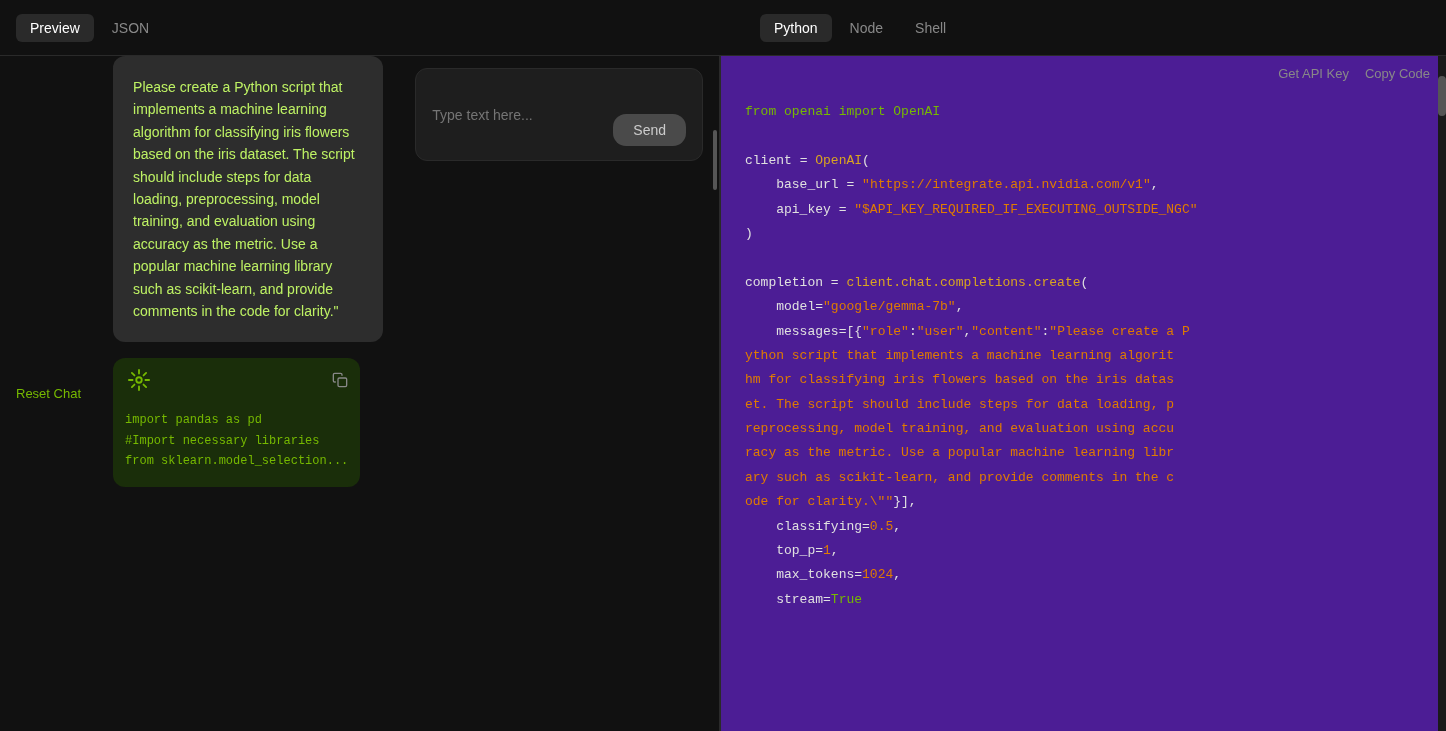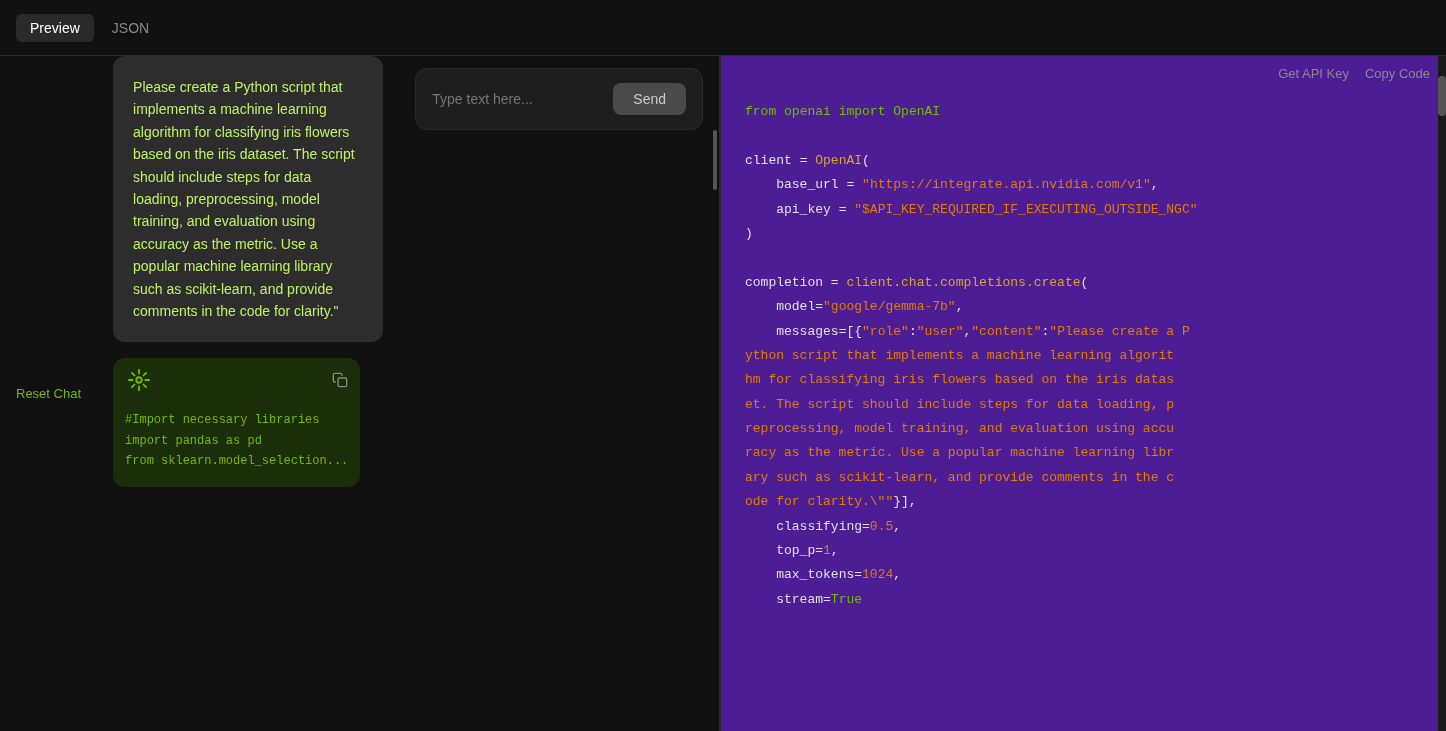--- a/index.html
+++ b/index.html
@@ -201,25 +201,26 @@
       color: #666;
       font-size: 14px;
       font-family: inherit;
       flex: 1;
     }
 
     .send-btn {
       background: #4a4a4a;
       color: #ccc;
       border: none;
-      border-radius: 8px;
+      border-radius: 13px;
       padding: 8px 20px;
       font-size: 14px;
       cursor: pointer;
       font-family: inherit;
+      margin-top: 31px;
     }
 
     
     .code-panel {
       flex: 1;
       background: #4c1d95;
       display: flex;
       flex-direction: column;
       position: relative;
       overflow: hidden;
@@ -297,20 +298,25 @@
       font-family: 'Courier New', Courier, monospace;
     }
   </style>
 </head>
 <body>
 
 <div class="top-bar">
   <div class="left-tabs">
     <button class="tab-btn active">Preview</button>
     <button class="tab-btn">JSON</button>
+  </div>
+  <div class="right-tabs">
+    <button class="tab-btn active">Python</button>
+    <button class="tab-btn">Node</button>
+    <button class="tab-btn">Shell</button>
   </div>
 </div>
 
 <div class="main-content">
 
   <div class="chat-panel">
     <div class="chat-header">
       <button class="reset-chat-btn">Reset Chat</button>
     </div>
 
@@ -329,22 +335,22 @@
             </svg>
           </div>
           <button class="copy-icon-btn">
             <svg width="16" height="16" viewBox="0 0 24 24" fill="none" stroke="#888" stroke-width="2" stroke-linecap="round" stroke-linejoin="round">
               <rect x="9" y="9" width="13" height="13" rx="2" ry="2"></rect>
               <path d="M5 15H4a2 2 0 0 1-2-2V4a2 2 0 0 1 2-2h9a2 2 0 0 1 2 2v1"></path>
             </svg>
           </button>
         </div>
         <div class="code-message-body">
+          <div>import pandas as pd</div>
           <div>#Import necessary libraries</div>
-          <div>import pandas as pd</div>
           <div>from sklearn.model_selection...</div>
         </div>
       </div>
     </div>
 
     <div class="chat-scroll-indicator">
       <div class="scroll-thumb"></div>
     </div>
 
     <div class="chat-input-area">

